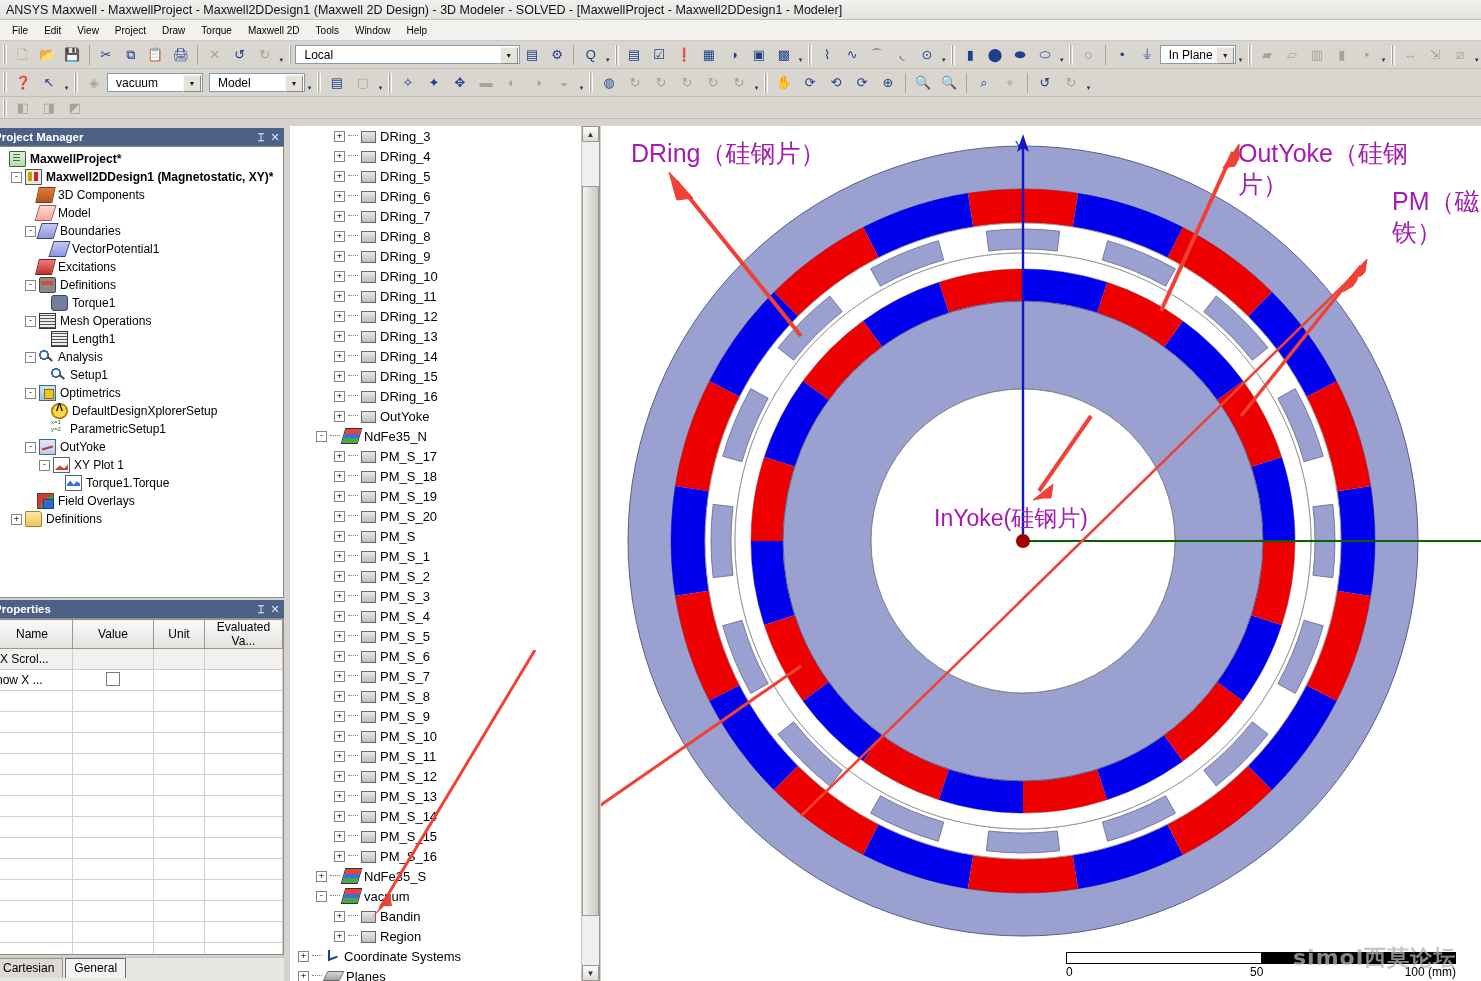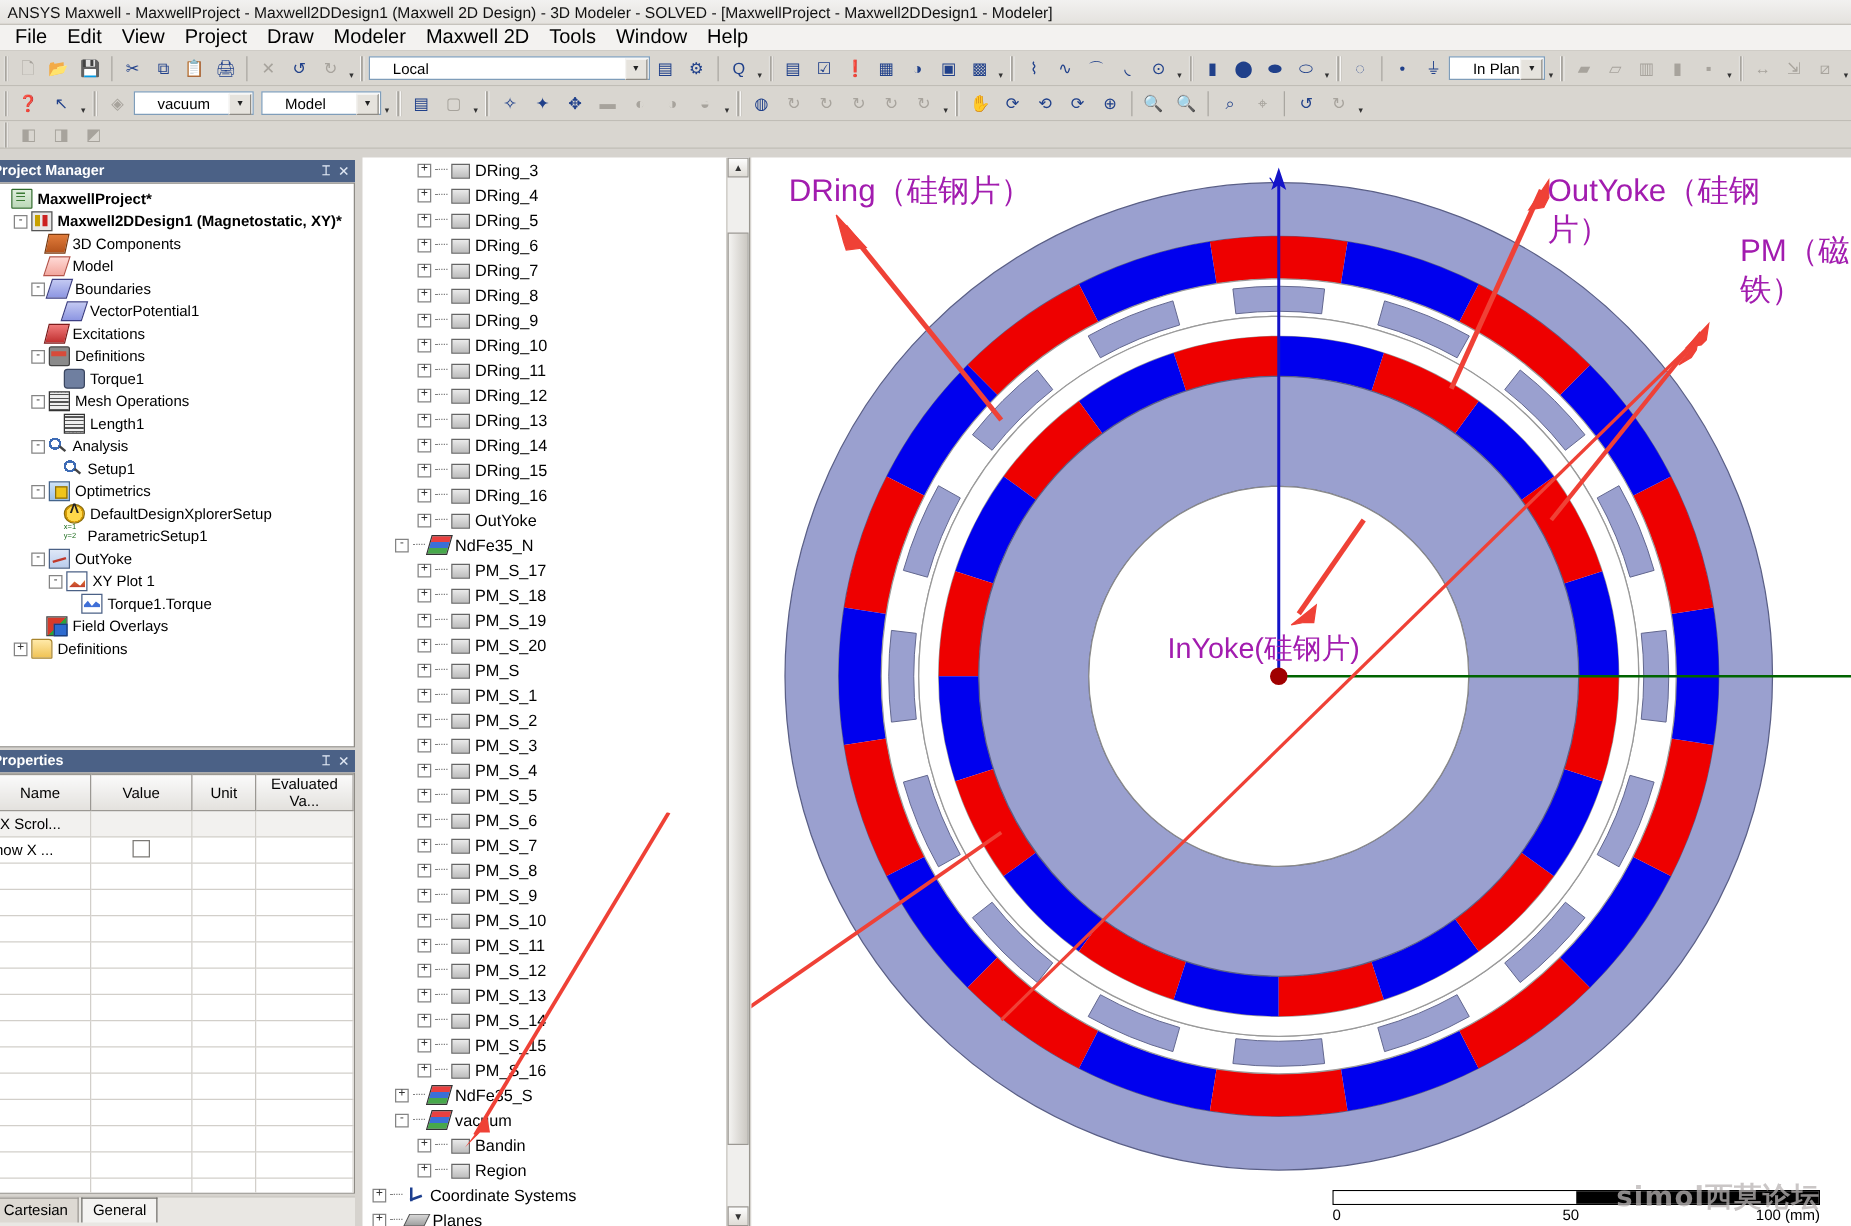--- a/index.html
+++ b/index.html
@@ -19,21 +19,21 @@
     font-size:12.5px;line-height:20px;padding-left:6px;box-sizing:border-box;
     white-space:nowrap;overflow:hidden;color:#111;
   }
 
   
   .menubar{
     position:absolute;left:0;top:20px;width:1481px;height:21px;
     background:#f3f2f0;border-bottom:1px solid #cfccc6;
     display:flex;align-items:center;padding-left:4px;box-sizing:border-box;
   }
-  .menubar .mi{padding:2px 8px;font-size:16px;color:#000;cursor:default;}
+  .menubar .mi{padding:2px 8px;font-size:10px;color:#000;cursor:default;}
 
   
   .tbrow{
     position:absolute;left:0;width:1481px;height:28px;
     background:#d9d6d0;border-bottom:1px solid #c0bdb6;
     display:flex;align-items:center;box-sizing:border-box;
   }
   .tbrow.r1{top:41px;}
   .tbrow.r2{top:69px;}
   .tbrow.r3{top:97px;height:22px;}
@@ -44,21 +44,21 @@
   }
   .tbtn.dis{color:#a7a39c;}
   .sep{width:1px;height:20px;background:#a9a6a0;margin:0 4px;}
   .grip{width:4px;height:20px;margin:0 3px;
     background:linear-gradient(90deg,#fff 0 1px,#9f9c96 1px 2px,transparent 2px);
     background-size:3px 100%;opacity:.85;}
   .drop{width:9px;height:20px;display:flex;align-items:flex-end;justify-content:center;
     font-size:7px;color:#333;padding-bottom:2px;}
   .tbsel{
     height:19px;border:1px solid #7f9db9;background:#fff;
-    display:flex;align-items:center;font-size:12px;padding-left:18px;box-sizing:border-box;
+    display:flex;align-items:center;font-size:12px;padding-left:8px;box-sizing:border-box;
     position:relative;
   }
   .tbsel .arrow{
     position:absolute;right:1px;top:1px;width:16px;height:15px;background:#e6e3dd;
     border:1px solid #f4f3f1;border-right-color:#8e8b85;border-bottom-color:#8e8b85;
     display:flex;align-items:center;justify-content:center;font-size:7px;color:#222;
   }
   .sel-local{width:235px;}
   .sel-mat{width:96px;}
   .sel-model{width:96px;}
@@ -202,21 +202,21 @@
   <div class="titlebar">
     <span>ANSYS Maxwell - MaxwellProject - Maxwell2DDesign1 (Maxwell 2D Design) - 3D Modeler - SOLVED - [MaxwellProject - Maxwell2DDesign1 - Modeler]</span>
   </div>
 
   <div class="menubar">
     <div class="mi">File</div>
     <div class="mi">Edit</div>
     <div class="mi">View</div>
     <div class="mi">Project</div>
     <div class="mi">Draw</div>
-    <div class="mi">Modeler</div>
+    <div class="mi">Torque</div>
     <div class="mi">Maxwell 2D</div>
     <div class="mi">Tools</div>
     <div class="mi">Window</div>
     <div class="mi">Help</div>
   </div>
 
   <div class="tbrow r1">
     <div class="grip"></div>
     <div class="tbtn dis">🗋</div>
     <div class="tbtn">📂</div>

